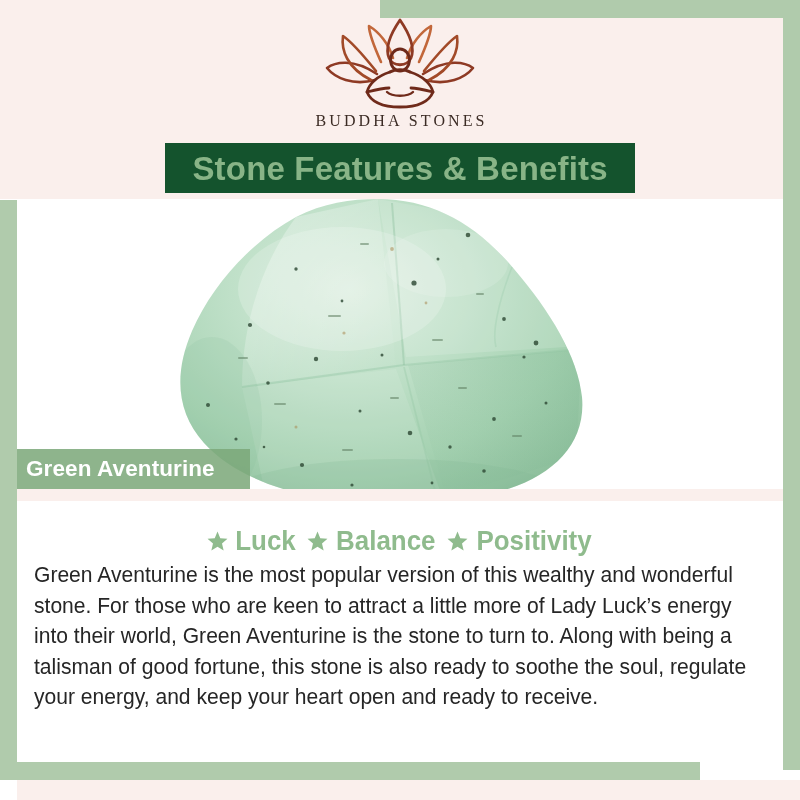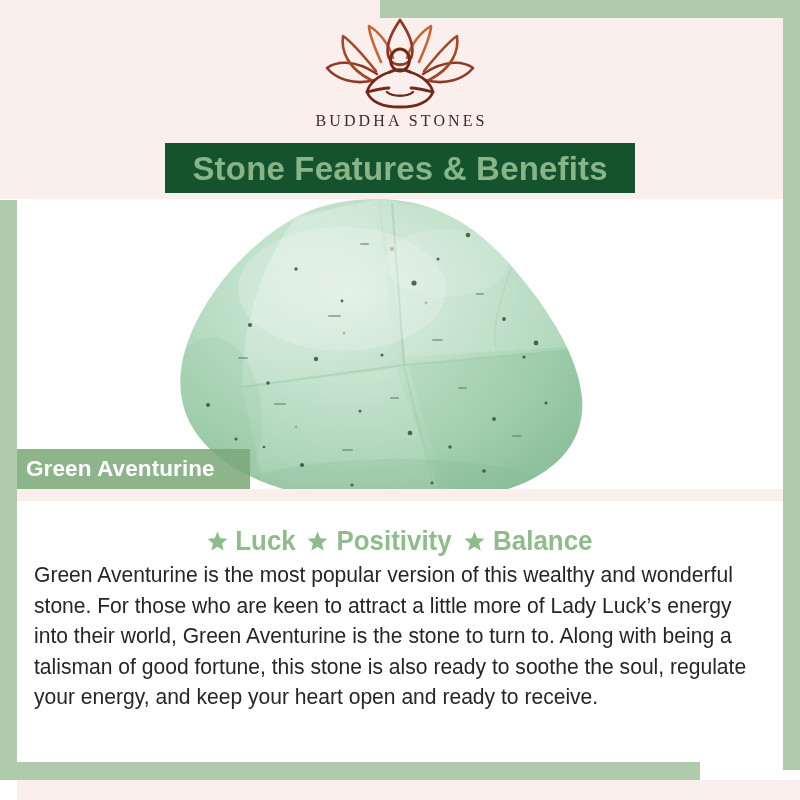--- a/index.html
+++ b/index.html
@@ -398,29 +398,29 @@
       </span>
       <span class="keyword-label">Luck</span>
     </div>
 
     <div class="keyword">
       <span class="star-icon">
         <svg viewBox="0 0 24 24" xmlns="http://www.w3.org/2000/svg" aria-hidden="true">
           <path d="M12 1.6 L14.9 8.6 L22.4 9.2 L16.7 14.1 L18.4 21.4 L12 17.5 L5.6 21.4 L7.3 14.1 L1.6 9.2 L9.1 8.6 Z"></path>
         </svg>
       </span>
-      <span class="keyword-label">Positivity</span>
+      <span class="keyword-label">Balance</span>
     </div>
 
     <div class="keyword">
       <span class="star-icon">
         <svg viewBox="0 0 24 24" xmlns="http://www.w3.org/2000/svg" aria-hidden="true">
           <path d="M12 1.6 L14.9 8.6 L22.4 9.2 L16.7 14.1 L18.4 21.4 L12 17.5 L5.6 21.4 L7.3 14.1 L1.6 9.2 L9.1 8.6 Z"></path>
         </svg>
       </span>
-      <span class="keyword-label">Balance</span>
+      <span class="keyword-label">Positivity</span>
     </div>
 
   </div>
 
   <p class="body-copy">Green Aventurine is the most popular version of this wealthy and wonderful stone. For those who are keen to attract a little more of Lady Luck’s energy into their world, Green Aventurine is the stone to turn to. Along with being a talisman of good fortune, this stone is also ready to soothe the soul, regulate your energy, and keep your heart open and ready to receive.</p>
 
 </div>
 
 </body></html>

